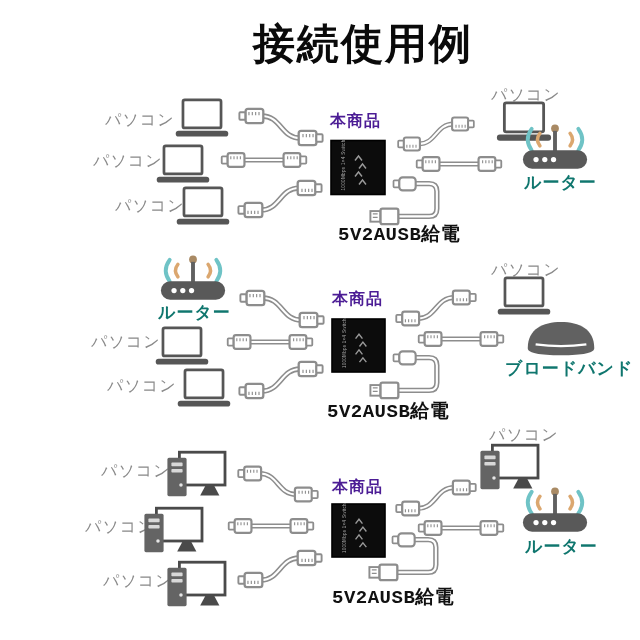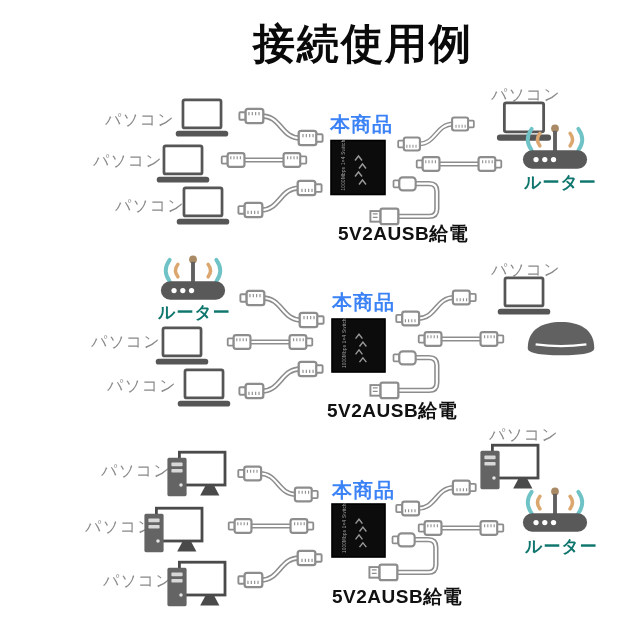--- a/index.html
+++ b/index.html
@@ -8,22 +8,22 @@
     font-family:"Liberation Sans","DejaVu Sans",sans-serif;
     margin-left:43px;
   }
   .abs{position:absolute;}
   .title{
     left:0;top:16px;width:640px;text-align:center;
     font-size:42px;font-weight:900;color:#0a0a0a;letter-spacing:2px;
   }
   .lbl-gray{font-size:16px;color:#8a8a8a;letter-spacing:1px;white-space:nowrap;}
   .lbl-bold{font-size:17px;font-weight:bold;color:#0f766e;letter-spacing:1px;white-space:nowrap;}
-  .lbl-product{font-size:20px;font-weight:bold;color:#3b82f6;letter-spacing:1px;white-space:nowrap;}
-  .lbl-power{font-size:19px;font-weight:bold;color:#111;letter-spacing:0.5px;white-space:nowrap;}
+  .lbl-product{font-size:16px;font-weight:bold;color:#4c1d95;letter-spacing:1px;white-space:nowrap;}
+  .lbl-power{font-size:19px;font-weight:bold;color:#111;letter-spacing:0.5px;white-space:nowrap;font-family:Liberation Mono, monospace;}
   .flip-y{transform:scaleY(-1);}
   svg.ic{display:block;overflow:visible;}
 </style>
 </head>
 <body>
 
 <div id="stage">
 
   <svg width="0" height="0" style="position:absolute" aria-hidden="true">
     <defs>
@@ -186,20 +186,21 @@
     </svg>
   <div class="abs lbl-power" style="left:284px;top:398px">5V2AUSB給電</div>
 
   <div class="abs lbl-gray" style="left:448px;top:260px">パソコン</div>
   <svg class="abs ic" style="left:452px;top:275px;width:58px;height:42px">
       <use href="#i-laptop"></use>
     </svg>
   <svg class="abs ic" style="left:475px;top:315px;width:86px;height:42px">
       <use href="#i-broadband"></use>
     </svg>
+  <div class="abs lbl-bold" style="left:462px;top:357px">ブロードバンド</div>
 
   <div class="abs lbl-gray" style="left:58px;top:461px">パソコン</div>
   <svg class="abs ic" style="left:122px;top:448px;width:64px;height:50px">
       <use href="#i-desktop"></use>
     </svg>
   <div class="abs lbl-gray" style="left:42px;top:517px">パソコン</div>
   <svg class="abs ic" style="left:99px;top:504px;width:64px;height:50px">
       <use href="#i-desktop"></use>
     </svg>
   <div class="abs lbl-gray" style="left:60px;top:571px">パソコン</div>

